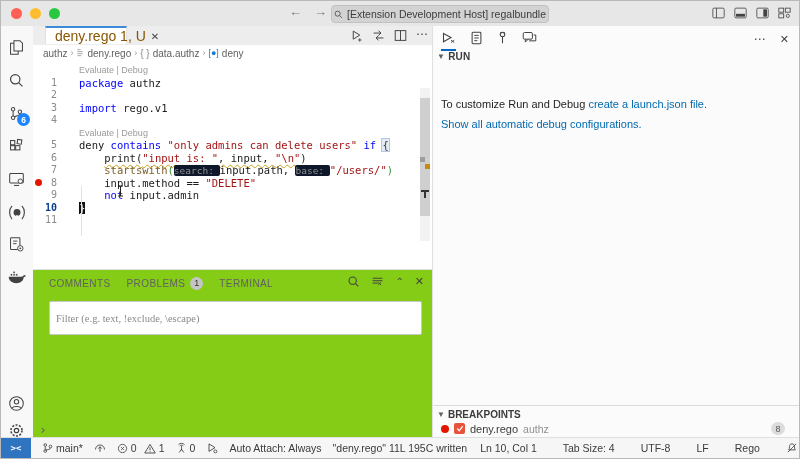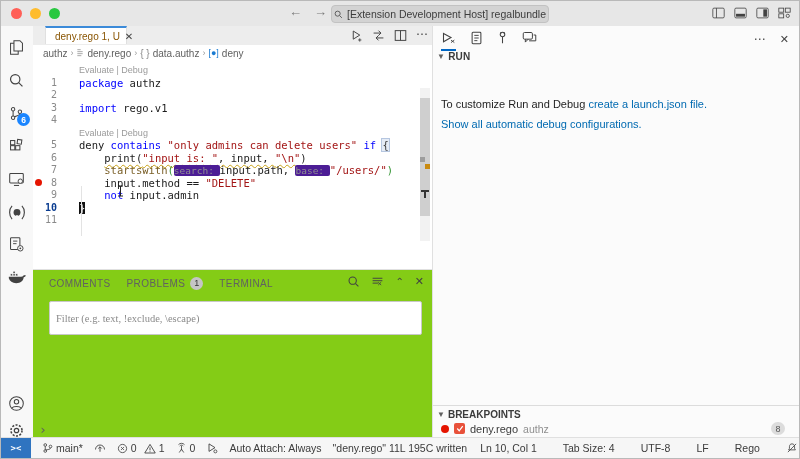--- a/index.html
+++ b/index.html
@@ -23,40 +23,40 @@
   .ab-item{position:absolute;left:0;width:31px;height:30px;display:flex;align-items:center;justify-content:center;}
   .ab-badge{position:absolute;right:2px;bottom:2px;min-width:13px;height:13px;border-radius:7px;background:#1a85ff;color:#fff;
             font-size:8.5px;display:flex;align-items:center;justify-content:center;font-weight:bold;}
 
   
   .editorcol{position:absolute;left:32px;top:25px;width:399px;height:243px;background:#fff;}
   .tabstrip{position:absolute;left:0;top:0;right:0;height:19px;background:#ededed;border-bottom:1px solid #e5e5e5;}
   .tab{position:absolute;left:12px;top:0;height:18px;width:82px;background:#fff;border-top:2px solid #3c8bd9;
        border-right:1px solid #e0e0e0;border-left:1px solid #e0e0e0;display:flex;align-items:center;gap:4px;
        padding:0 5px;box-sizing:border-box;}
-  .tab-label{font-size:10px;color:#895503;white-space:nowrap;}
+  .tab-label{font-size:14px;color:#895503;white-space:nowrap;}
   .tab-close{font-size:10px;color:#424242;margin-left:1px;}
   .editor-actions{position:absolute;right:4px;top:3px;display:flex;gap:9px;}
   .crumbs{position:absolute;left:0;top:19px;right:0;height:16px;display:flex;align-items:center;gap:3px;
           padding-left:10px;font-size:10px;color:#616161;background:#fff;}
   .crumb-sep{color:#9a9a9a;font-size:9px;}
   .crumb-sym{color:#1a7bd1;font-size:9px;}
 
   .codearea{position:absolute;left:0;top:35px;right:0;bottom:0;overflow:hidden;background:#fff;}
   .code-rows{position:absolute;left:0;top:3px;right:0;}
   .code-row{display:flex;height:12.5px;line-height:12.5px;font-family:"DejaVu Sans Mono",monospace;font-size:10.5px;white-space:pre;}
   .bpcol{width:10px;flex:none;display:flex;align-items:center;justify-content:center;}
   .bp-dot{width:7px;height:7px;border-radius:50%;background:#e51400;}
   .numcol{width:14px;flex:none;text-align:right;color:#8a8a8a;font-size:10px;margin-right:22px;}
   .code-row.active .numcol{color:#0b3d91;font-weight:bold;}
   .codetext{flex:1;}
   .lens{font-family:"Liberation Sans",sans-serif;font-size:9px;color:#9b9b9b;}
   .lens-row .numcol{margin-right:22px;}
   .tk-p{color:#1b1b1b}.tk-k{color:#0000ff}.tk-s{color:#a31515}.tk-fn{color:#795e26}.tk-g{color:#319331}
-  .tk-h{color:#909090;background:#4c1d95;border-radius:2px;font-size:9.5px;}
+  .tk-h{color:#909090;background:#0f172a;border-radius:2px;font-size:9.5px;}
   .tk-brhl{background:#e4ebf5;outline:1px solid #b5c6e0;}
   .tk-cur{background:#111;color:#fff;}
   .wavy{text-decoration:underline;text-decoration-style:wavy;text-decoration-color:#c8a117;
         text-decoration-thickness:1px;text-underline-offset:2px;text-decoration-skip-ink:none;}
   .indent-guide{position:absolute;left:48px;top:125px;width:1px;height:50px;background:#e3e3e3;}
   .ibeam{position:absolute;left:84px;top:124px;}
   
   .ed-scroll{position:absolute;right:2px;top:27px;width:10px;height:153px;background:#f2f2f2;}
   .ed-slider{position:absolute;left:0;top:10px;width:10px;height:118px;background:#c9c9c9;opacity:.85;}
   .mk{position:absolute;width:5px;height:5px;}

